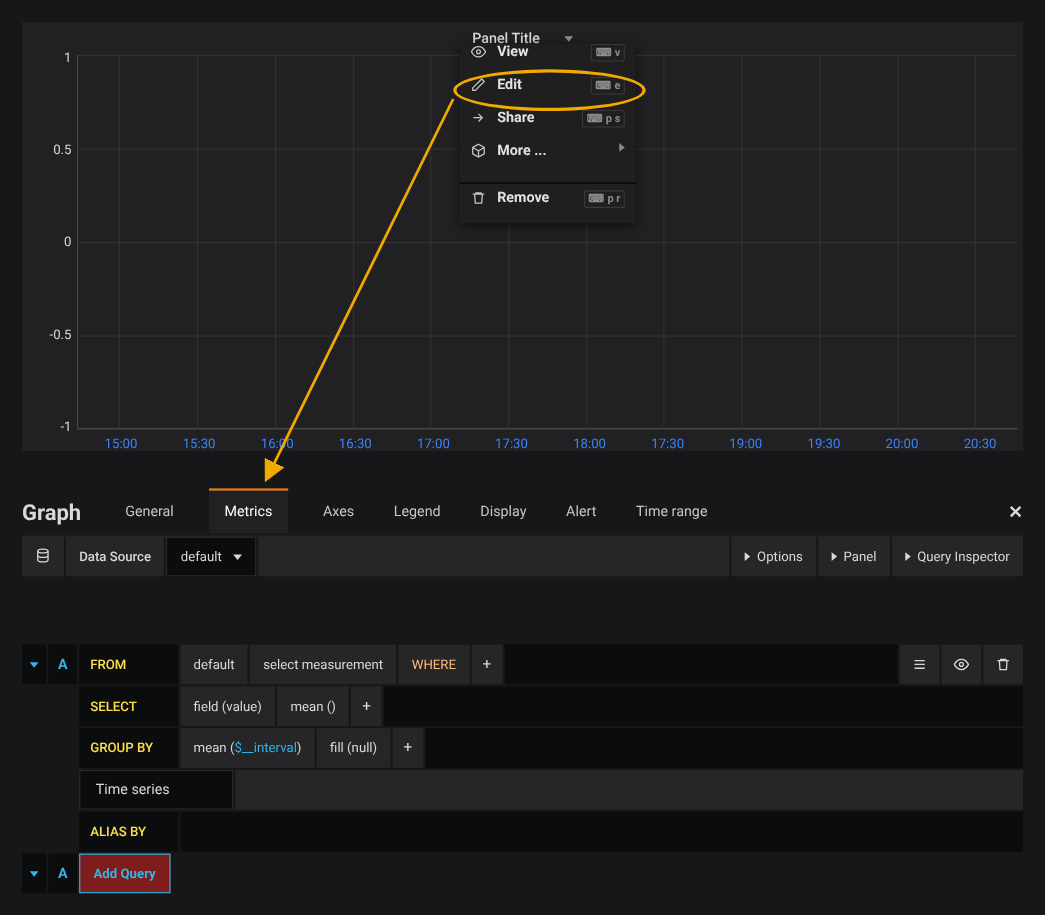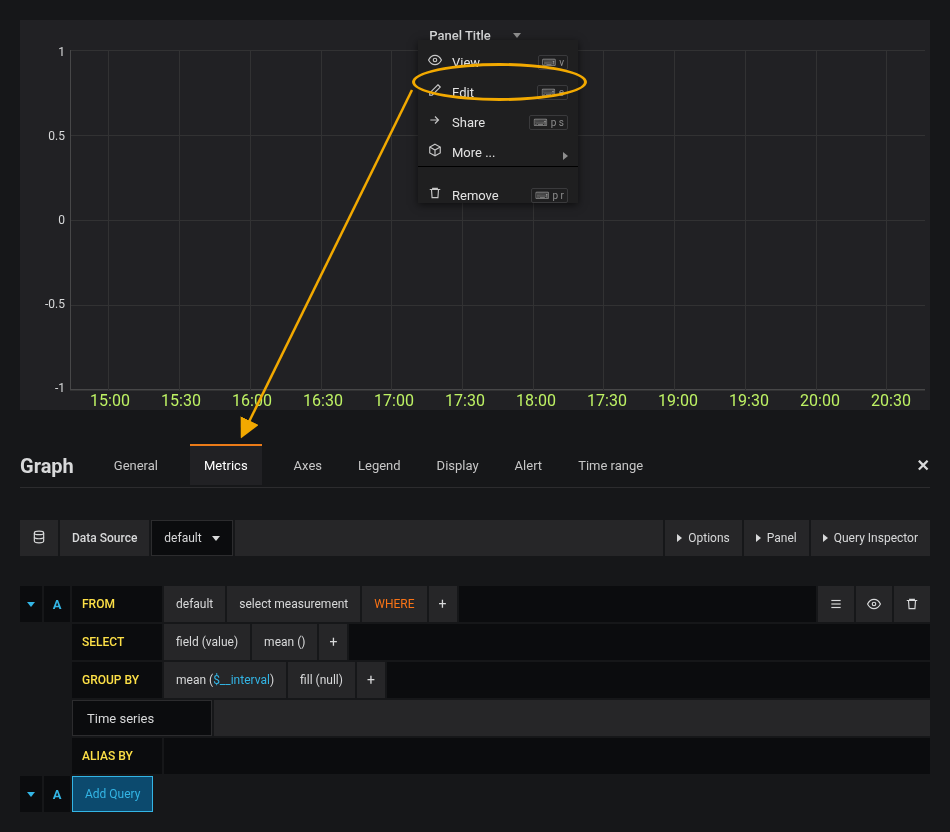--- a/index.html
+++ b/index.html
@@ -55,40 +55,41 @@
     width: 45px;
     text-align: right;
     transform: translateY(-50%);
     font-size: 12px;
     color: #d8d9da;
   }
   .x-label {
     position: absolute;
     bottom: 0;
     transform: translateX(-50%);
-    font-size: 16px;
-    color: #bef264;
+    font-size: 12px;
+    color: #3b82f6;
   }
   
   .dropdown {
     position: absolute;
     left: 418px; top: 40px;
     width: 160px;
     background: #1f1f20;
     box-shadow: 0 2px 8px rgba(0,0,0,0.6);
     z-index: 5;
   }
   .dd-item {
     height: 30px;
     display: flex;
-    align-items: flex-end;
+    align-items: flex-start;
     padding: 0 10px;
     gap: 10px;
     color: #e3e3e3;
     font-size: 13px;
+    font-weight: bold;
   }
   .dd-icon { width: 14px; text-align: center; color: #c7c7c7; }
   .dd-label { flex: 1; }
   .dd-shortcut-badge {
     font-size: 10px;
     color: #8e8e8e;
     border: 1px solid #3a3a3c;
     border-radius: 2px;
     padding: 1px 3px;
     display: flex;
@@ -151,21 +152,21 @@
   .close-x {
     margin-left: auto;
     font-size: 16px;
     font-weight: bold;
     color: #d8d9da;
     cursor: pointer;
   }
   
   .ds-row {
     position: absolute;
-    left: 20px; right: 20px; top: 520px;
+    left: 20px; right: 20px; top: 488px;
     height: 36px;
     display: flex;
     align-items: stretch;
     gap: 2px;
   }
   .seg {
     background: #262628;
     display: flex;
     align-items: center;
     padding: 0 12px;
@@ -234,21 +235,21 @@
     font-weight: 500;
   }
   .q-seg {
     background: #262628;
     display: flex;
     align-items: center;
     padding: 0 12px;
     color: #d8d9da;
     font-size: 12px;
   }
-  .q-seg.keyword { color: #f97316; }
+  .q-seg.keyword { color: #fdba74; }
   .q-seg.plus { padding: 0 10px; font-size: 14px; color: #d8d9da; }
   .q-fill { flex: 1; background: #0b0c0e; }
   .q-fill-light { flex: 1; background: #262628; }
   .q-actions {
     display: flex;
     gap: 2px;
   }
   .q-action {
     width: 36px;
     background: #262628;
@@ -269,28 +270,28 @@
     background: #0b0c0e;
     border: 1px solid #2c2c2e;
     display: flex;
     align-items: center;
     padding: 0 14px;
     gap: 10px;
     color: #d8d9da;
     width: 140px;
   }
   .add-query {
-    background: #0c4a6e;
+    background: #7f1d1d;
     border: 1px solid #33b5e5;
     color: #33b5e5;
     display: flex;
     align-items: center;
     padding: 0 12px;
     font-size: 12px;
-    font-weight: 400;
+    font-weight: 700;
     height: 36px;
   }
   .interval { color: #33b5e5; }
   
   svg.ico { width: 14px; height: 14px; }
 </style>
 </head>
 <body>
 
 <div class="panel-title-bar">

